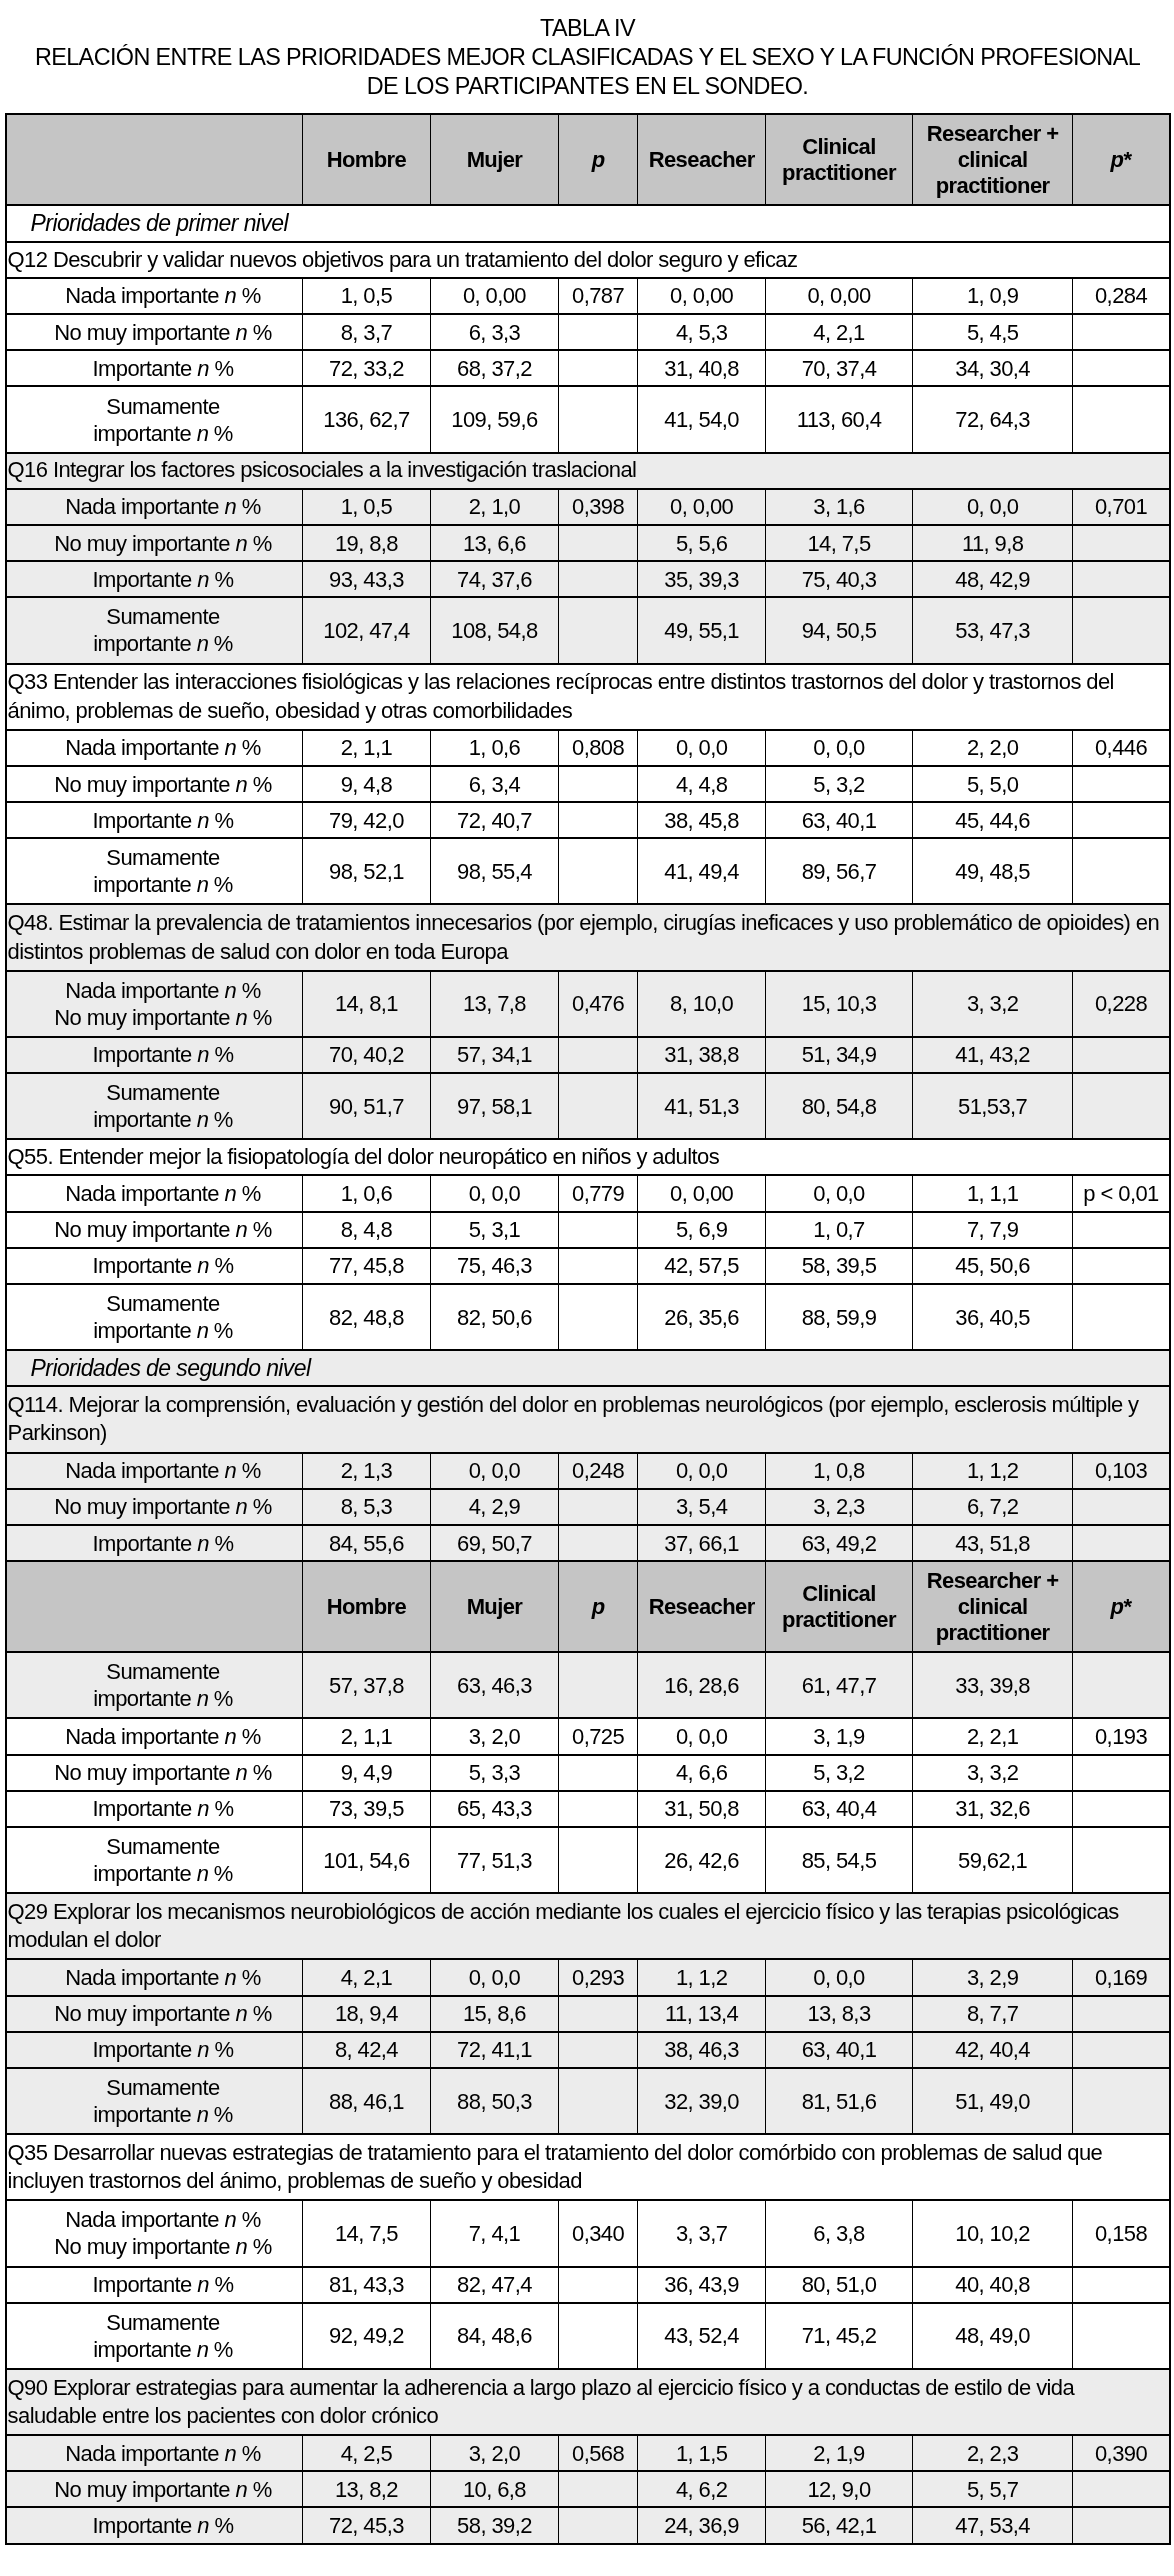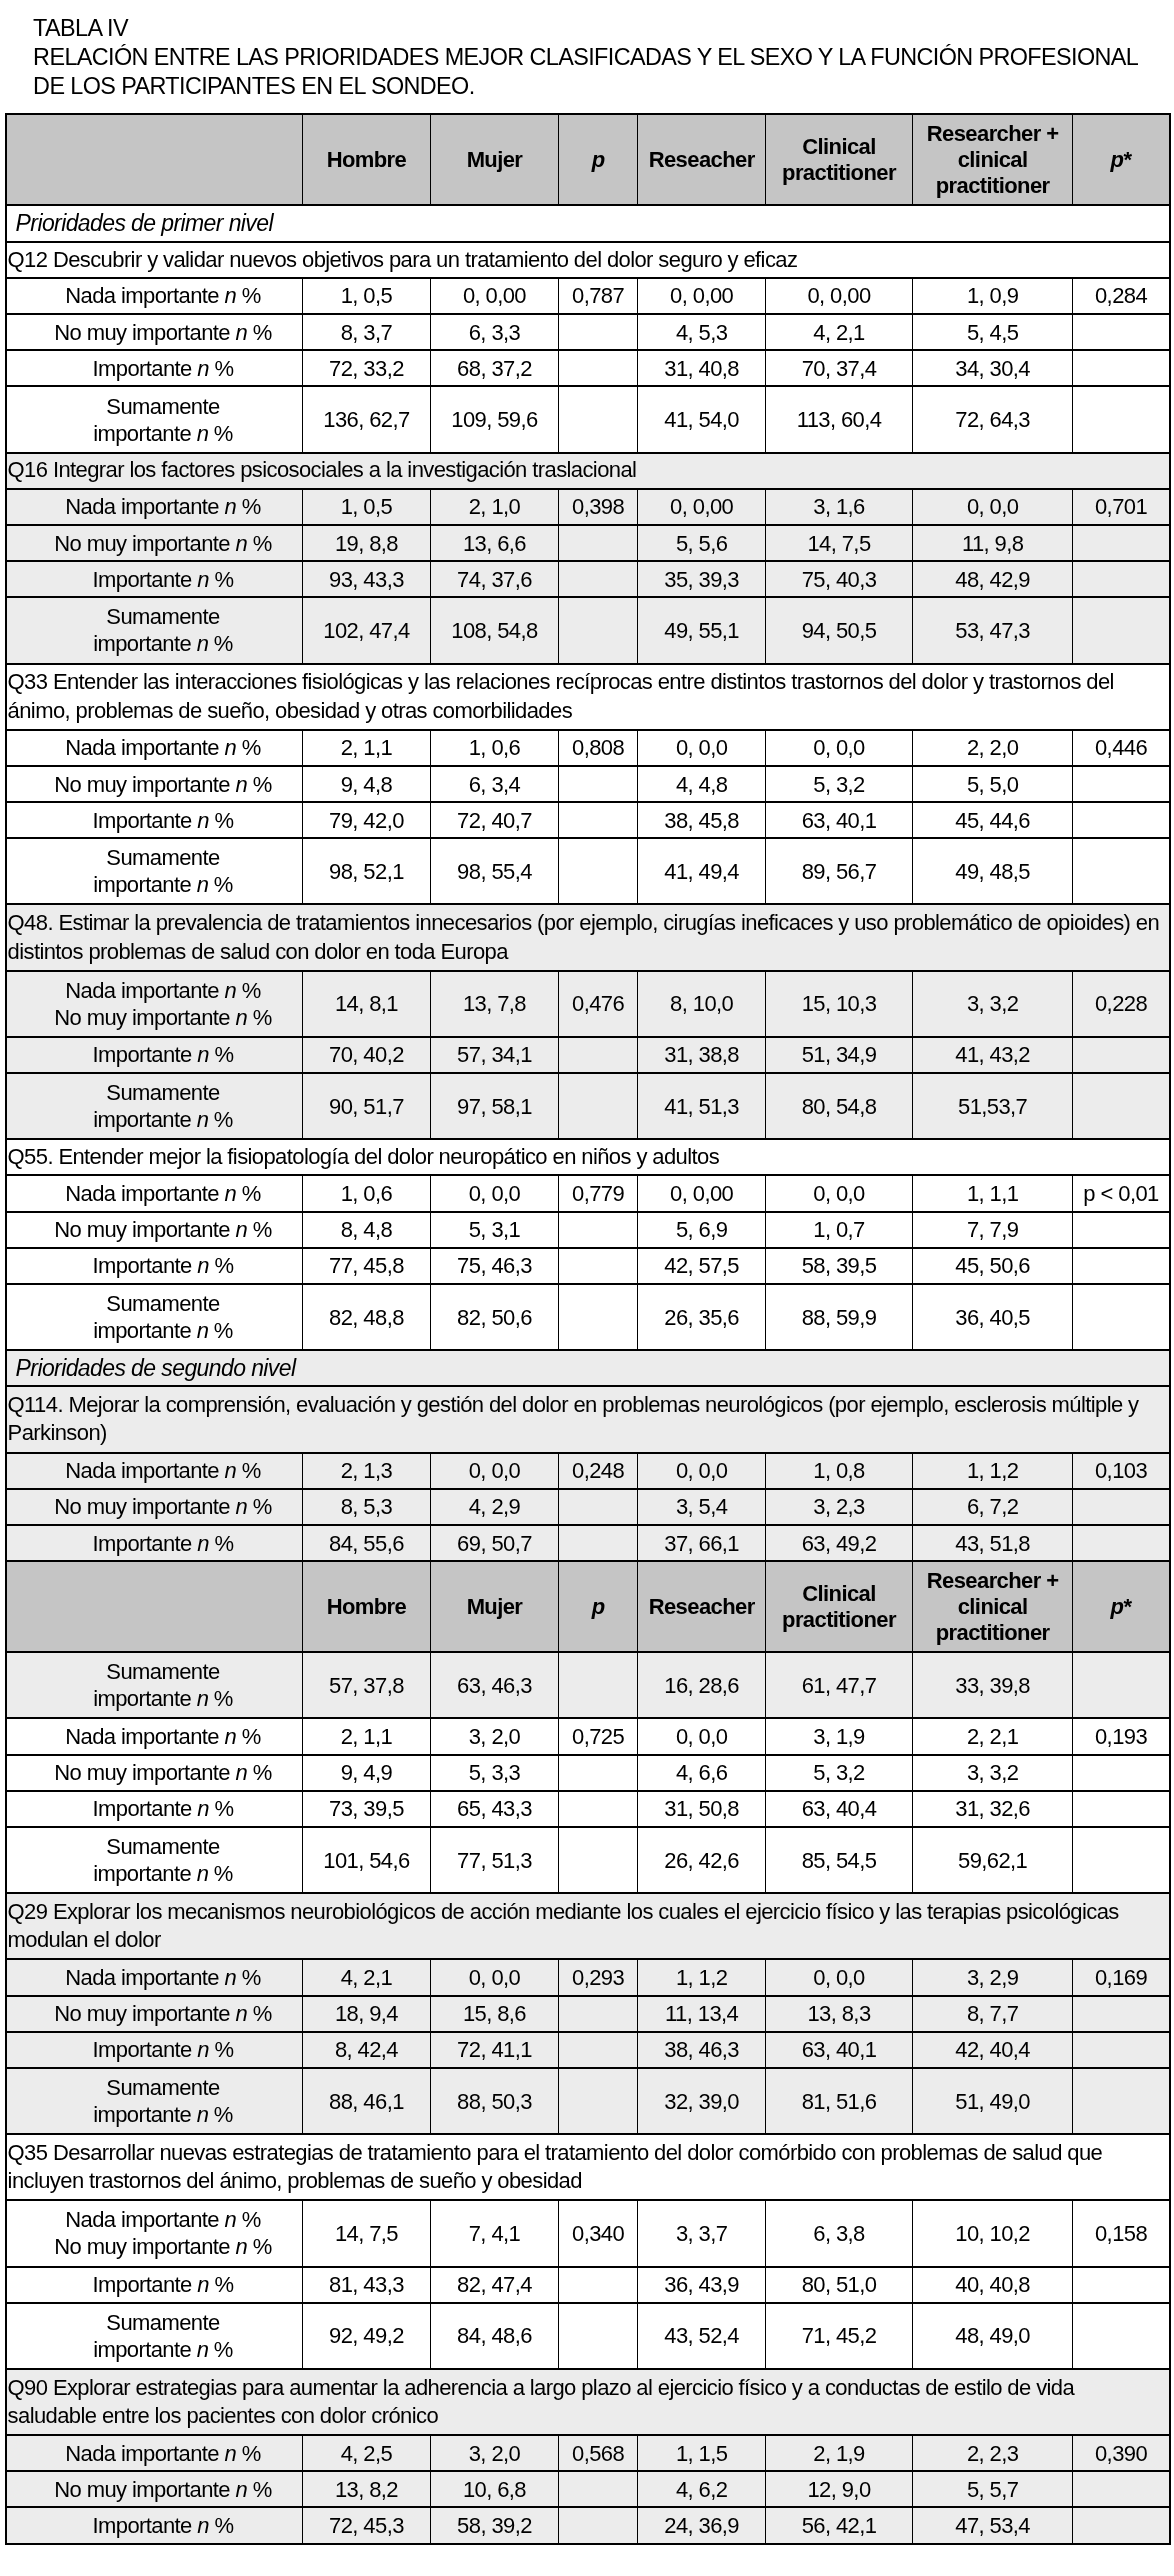--- a/index.html
+++ b/index.html
@@ -4,21 +4,21 @@
 <style>
   html,body{margin:0;padding:0;}
   body{
     width:1175px;height:2576px;
     background:#ffffff;color:#000;
     font-family:"Liberation Sans",sans-serif;
     overflow:hidden;
   }
   .page{padding:8px 4.6px 0 4.6px;}
   .titleblock{
-    text-align:left;
+    text-align:center;
     font-size:23.4px;line-height:29px;
     font-weight:normal;
     letter-spacing:-0.6px;
     margin:5.7px 28.5px 12.6px 28.5px;
   }
   table.tabla{
     border-collapse:collapse;
     width:1166px;
     table-layout:fixed;
     border:2.9px solid #000;
@@ -40,21 +40,21 @@
     height:87px;
     line-height:26px;
     font-size:22px;
   }
   .pit{font-style:italic;}
   tr.lvl td{
     font-style:italic;
     text-align:left;
     height:32px;
     font-size:23px;
-    padding-left:9px;
+    padding-left:24px;
   }
   tr.q td{
     text-align:left;
     height:32px;
     line-height:28.5px;
     padding-left:1px;
   }
   tr.q2 td{height:62px;}
   tr.d td{
     text-align:center;

